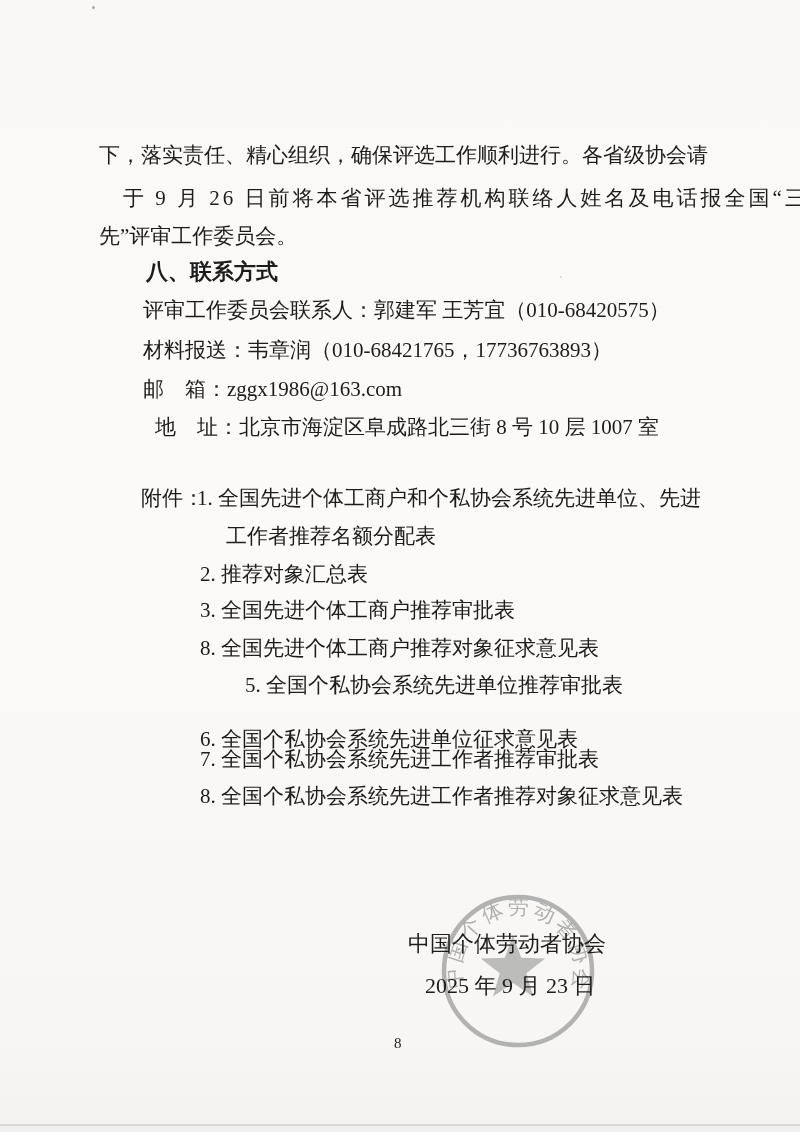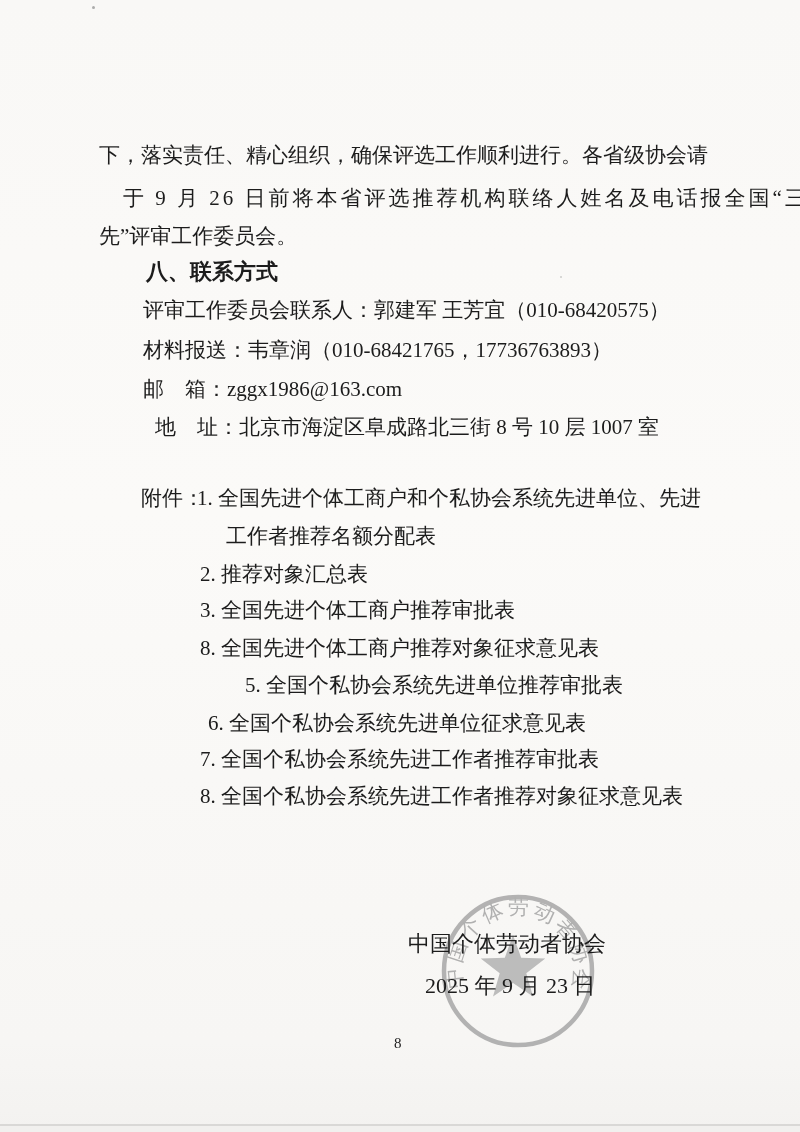--- a/index.html
+++ b/index.html
@@ -66,21 +66,21 @@
     <div class="line" style="left:143px;top:375px;">邮　箱：zggx1986@163.com</div>
     <div class="line" style="left:143px;top:413px;margin-left:12px;">地　址：北京市海淀区阜成路北三街 8 号 10 层 1007 室</div>
 
     <div class="line attach-label" style="left:141px;top:484px;">附件：</div>
     <div class="line" style="left:197px;top:484px;">1. 全国先进个体工商户和个私协会系统先进单位、先进</div>
     <div class="line" style="left:226px;top:522px;">工作者推荐名额分配表</div>
     <div class="line" style="left:200px;top:560px;">2. 推荐对象汇总表</div>
     <div class="line" style="left:200px;top:596px;text-align:center;">3. 全国先进个体工商户推荐审批表</div>
     <div class="line" style="left:200px;top:634px;">8. 全国先进个体工商户推荐对象征求意见表</div>
     <div class="line" style="left:200px;top:671px;margin-left:45px;">5. 全国个私协会系统先进单位推荐审批表</div>
-    <div class="line" style="left:200px;top:709px;margin-left:8px;">6. 全国个私协会系统先进单位征求意见表</div>
+    <div class="line" style="left:200px;top:725px;">6. 全国个私协会系统先进单位征求意见表</div>
     <div class="line" style="left:200px;top:745px;">7. 全国个私协会系统先进工作者推荐审批表</div>
     <div class="line" style="left:200px;top:782px;">8. 全国个私协会系统先进工作者推荐对象征求意见表</div>
 
     <div class="line sig" style="left:408px;top:930px;">中国个体劳动者协会</div>
     <div class="line sig" style="left:425px;top:972px;">2025 年 9 月 23 日</div>
 
     <div class="line pagenum" style="left:394px;top:1029px;">8</div>
 
     <div class="speck speck1"></div>
     <div class="speck speck2"></div>

